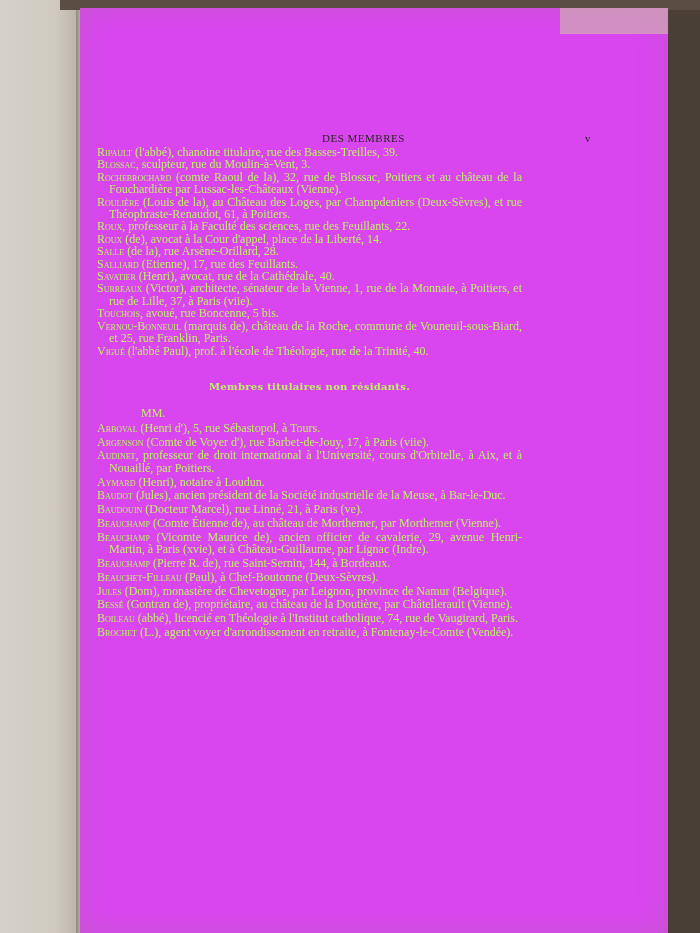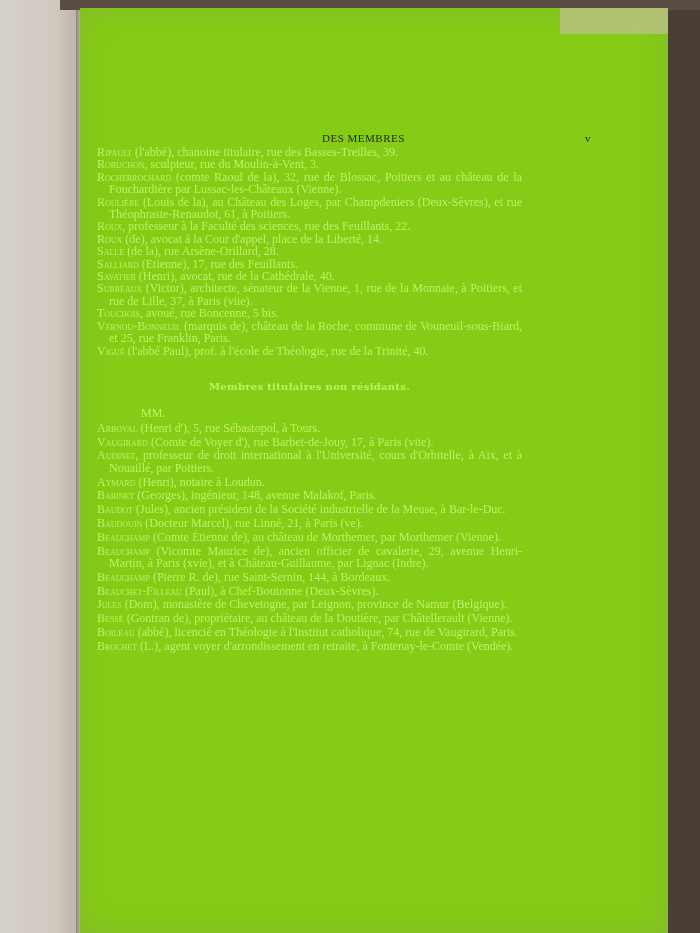--- a/index.html
+++ b/index.html
@@ -15,21 +15,21 @@
     .gutter {
       position:absolute; left:76px; top:0; width:6px; height:933px;
       background:linear-gradient(90deg,#8f877c,#c6c0b6);
     }
     .top-wood {
       position:absolute; left:60px; top:0; width:640px; height:10px;
       background:#5a4d43;
     }
     .page {
       position:absolute; left:80px; top:8px; width:588px; height:925px;
-      background:#84cc16;
+      background:#d946ef;
       box-shadow: inset 0 0 30px rgba(140,128,112,0.25);
       text-align: right;
     }
     .page-top-stain {
       position:absolute; left:480px; top:0; width:108px; height:26px;
       background:#cfbfa8; opacity:0.6;
     }
     .running-head {
       position:absolute; left:0; width:588px; top:124px;
       font-family:"Liberation Serif", serif;
@@ -63,41 +63,40 @@
   <div class="page-top-stain"></div>
   <div class="running-head">
     <span class="title">DES MEMBRES</span>
     <span class="folio">v</span>
   </div>
 </div>
 
 <div class="text">
   <div id="residents">
       <p class="entry"><span class="n">Ripault</span><span> (l'abbé), chanoine titulaire, rue des Basses-Treilles, 39.</span></p>
-      <p class="entry"><span class="n">Robuchon</span><span>, sculpteur, rue du Moulin-à-Vent, 3.</span></p>
+      <p class="entry"><span class="n">Blossac</span><span>, sculpteur, rue du Moulin-à-Vent, 3.</span></p>
       <p class="entry"><span class="n">Rochebrochard</span><span> (comte Raoul de la), 32, rue de Blossac, Poitiers et au château de la Fouchardière par Lussac-les-Châteaux (Vienne).</span></p>
       <p class="entry"><span class="n">Roulière</span><span> (Louis de la), au Château des Loges, par Champdeniers (Deux-Sèvres), et rue Théophraste-Renaudot, 61, à Poitiers.</span></p>
       <p class="entry"><span class="n">Roux</span><span>, professeur à la Faculté des sciences, rue des Feuillants, 22.</span></p>
       <p class="entry"><span class="n">Roux</span><span> (de), avocat à la Cour d'appel, place de la Liberté, 14.</span></p>
       <p class="entry"><span class="n">Salle</span><span> (de la), rue Arsène-Orillard, 28.</span></p>
       <p class="entry"><span class="n">Salliard</span><span> (Etienne), 17, rue des Feuillants.</span></p>
       <p class="entry"><span class="n">Savatier</span><span> (Henri), avocat, rue de la Cathédrale, 40.</span></p>
       <p class="entry"><span class="n">Surreaux</span><span> (Victor), architecte, sénateur de la Vienne, 1, rue de la Monnaie, à Poitiers, et rue de Lille, 37, à Paris (viie).</span></p>
       <p class="entry"><span class="n">Touchois</span><span>, avoué, rue Boncenne, 5 bis.</span></p>
       <p class="entry"><span class="n">Vernou-Bonneuil</span><span> (marquis de), château de la Roche, commune de Vouneuil-sous-Biard, et 25, rue Franklin, Paris.</span></p>
       <p class="entry"><span class="n">Vigué</span><span> (l'abbé Paul), prof. à l'école de Théologie, rue de la Trinité, 40.</span></p>
     </div>
   <div class="section-title">Membres titulaires non résidants.</div>
   <div class="mm">MM.</div>
   <div id="nonres" class="block2">
       <p class="entry"><span class="n">Arboval</span><span> (Henri d'), 5, rue Sébastopol, à Tours.</span></p>
-      <p class="entry"><span class="n">Vaugirard</span><span> (Comte de Voyer d'), rue Barbet-de-Jouy, 17, à Paris (viie).</span></p>
+      <p class="entry"><span class="n">Argenson</span><span> (Comte de Voyer d'), rue Barbet-de-Jouy, 17, à Paris (viie).</span></p>
       <p class="entry"><span class="n">Audinet</span><span>, professeur de droit international à l'Université, cours d'Orbitelle, à Aix, et à Nouaillé, par Poitiers.</span></p>
       <p class="entry"><span class="n">Aymard</span><span> (Henri), notaire à Loudun.</span></p>
-      <p class="entry"><span class="n">Babinet</span><span> (Georges), ingénieur, 148, avenue Malakof, Paris.</span></p>
       <p class="entry"><span class="n">Baudot</span><span> (Jules), ancien président de la Société industrielle de la Meuse, à Bar-le-Duc.</span></p>
       <p class="entry"><span class="n">Baudouin</span><span> (Docteur Marcel), rue Linné, 21, à Paris (ve).</span></p>
       <p class="entry"><span class="n">Beauchamp</span><span> (Comte Étienne de), au château de Morthemer, par Morthemer (Vienne).</span></p>
       <p class="entry"><span class="n">Beauchamp</span><span> (Vicomte Maurice de), ancien officier de cavalerie, 29, avenue Henri-Martin, à Paris (xvie), et à Château-Guillaume, par Lignac (Indre).</span></p>
       <p class="entry"><span class="n">Beauchamp</span><span> (Pierre R. de), rue Saint-Sernin, 144, à Bordeaux.</span></p>
       <p class="entry"><span class="n">Beauchet-Filleau</span><span> (Paul), à Chef-Boutonne (Deux-Sèvres).</span></p>
       <p class="entry"><span class="n">Jules</span><span> (Dom), monastère de Chevetogne, par Leignon, province de Namur (Belgique).</span></p>
       <p class="entry"><span class="n">Bessé</span><span> (Gontran de), propriétaire, au château de la Doutière, par Châtellerault (Vienne).</span></p>
       <p class="entry"><span class="n">Boileau</span><span> (abbé), licencié en Théologie à l'Institut catholique, 74, rue de Vaugirard, Paris.</span></p>
       <p class="entry"><span class="n">Brochet</span><span> (L.), agent voyer d'arrondissement en retraite, à Fontenay-le-Comte (Vendée).</span></p>

